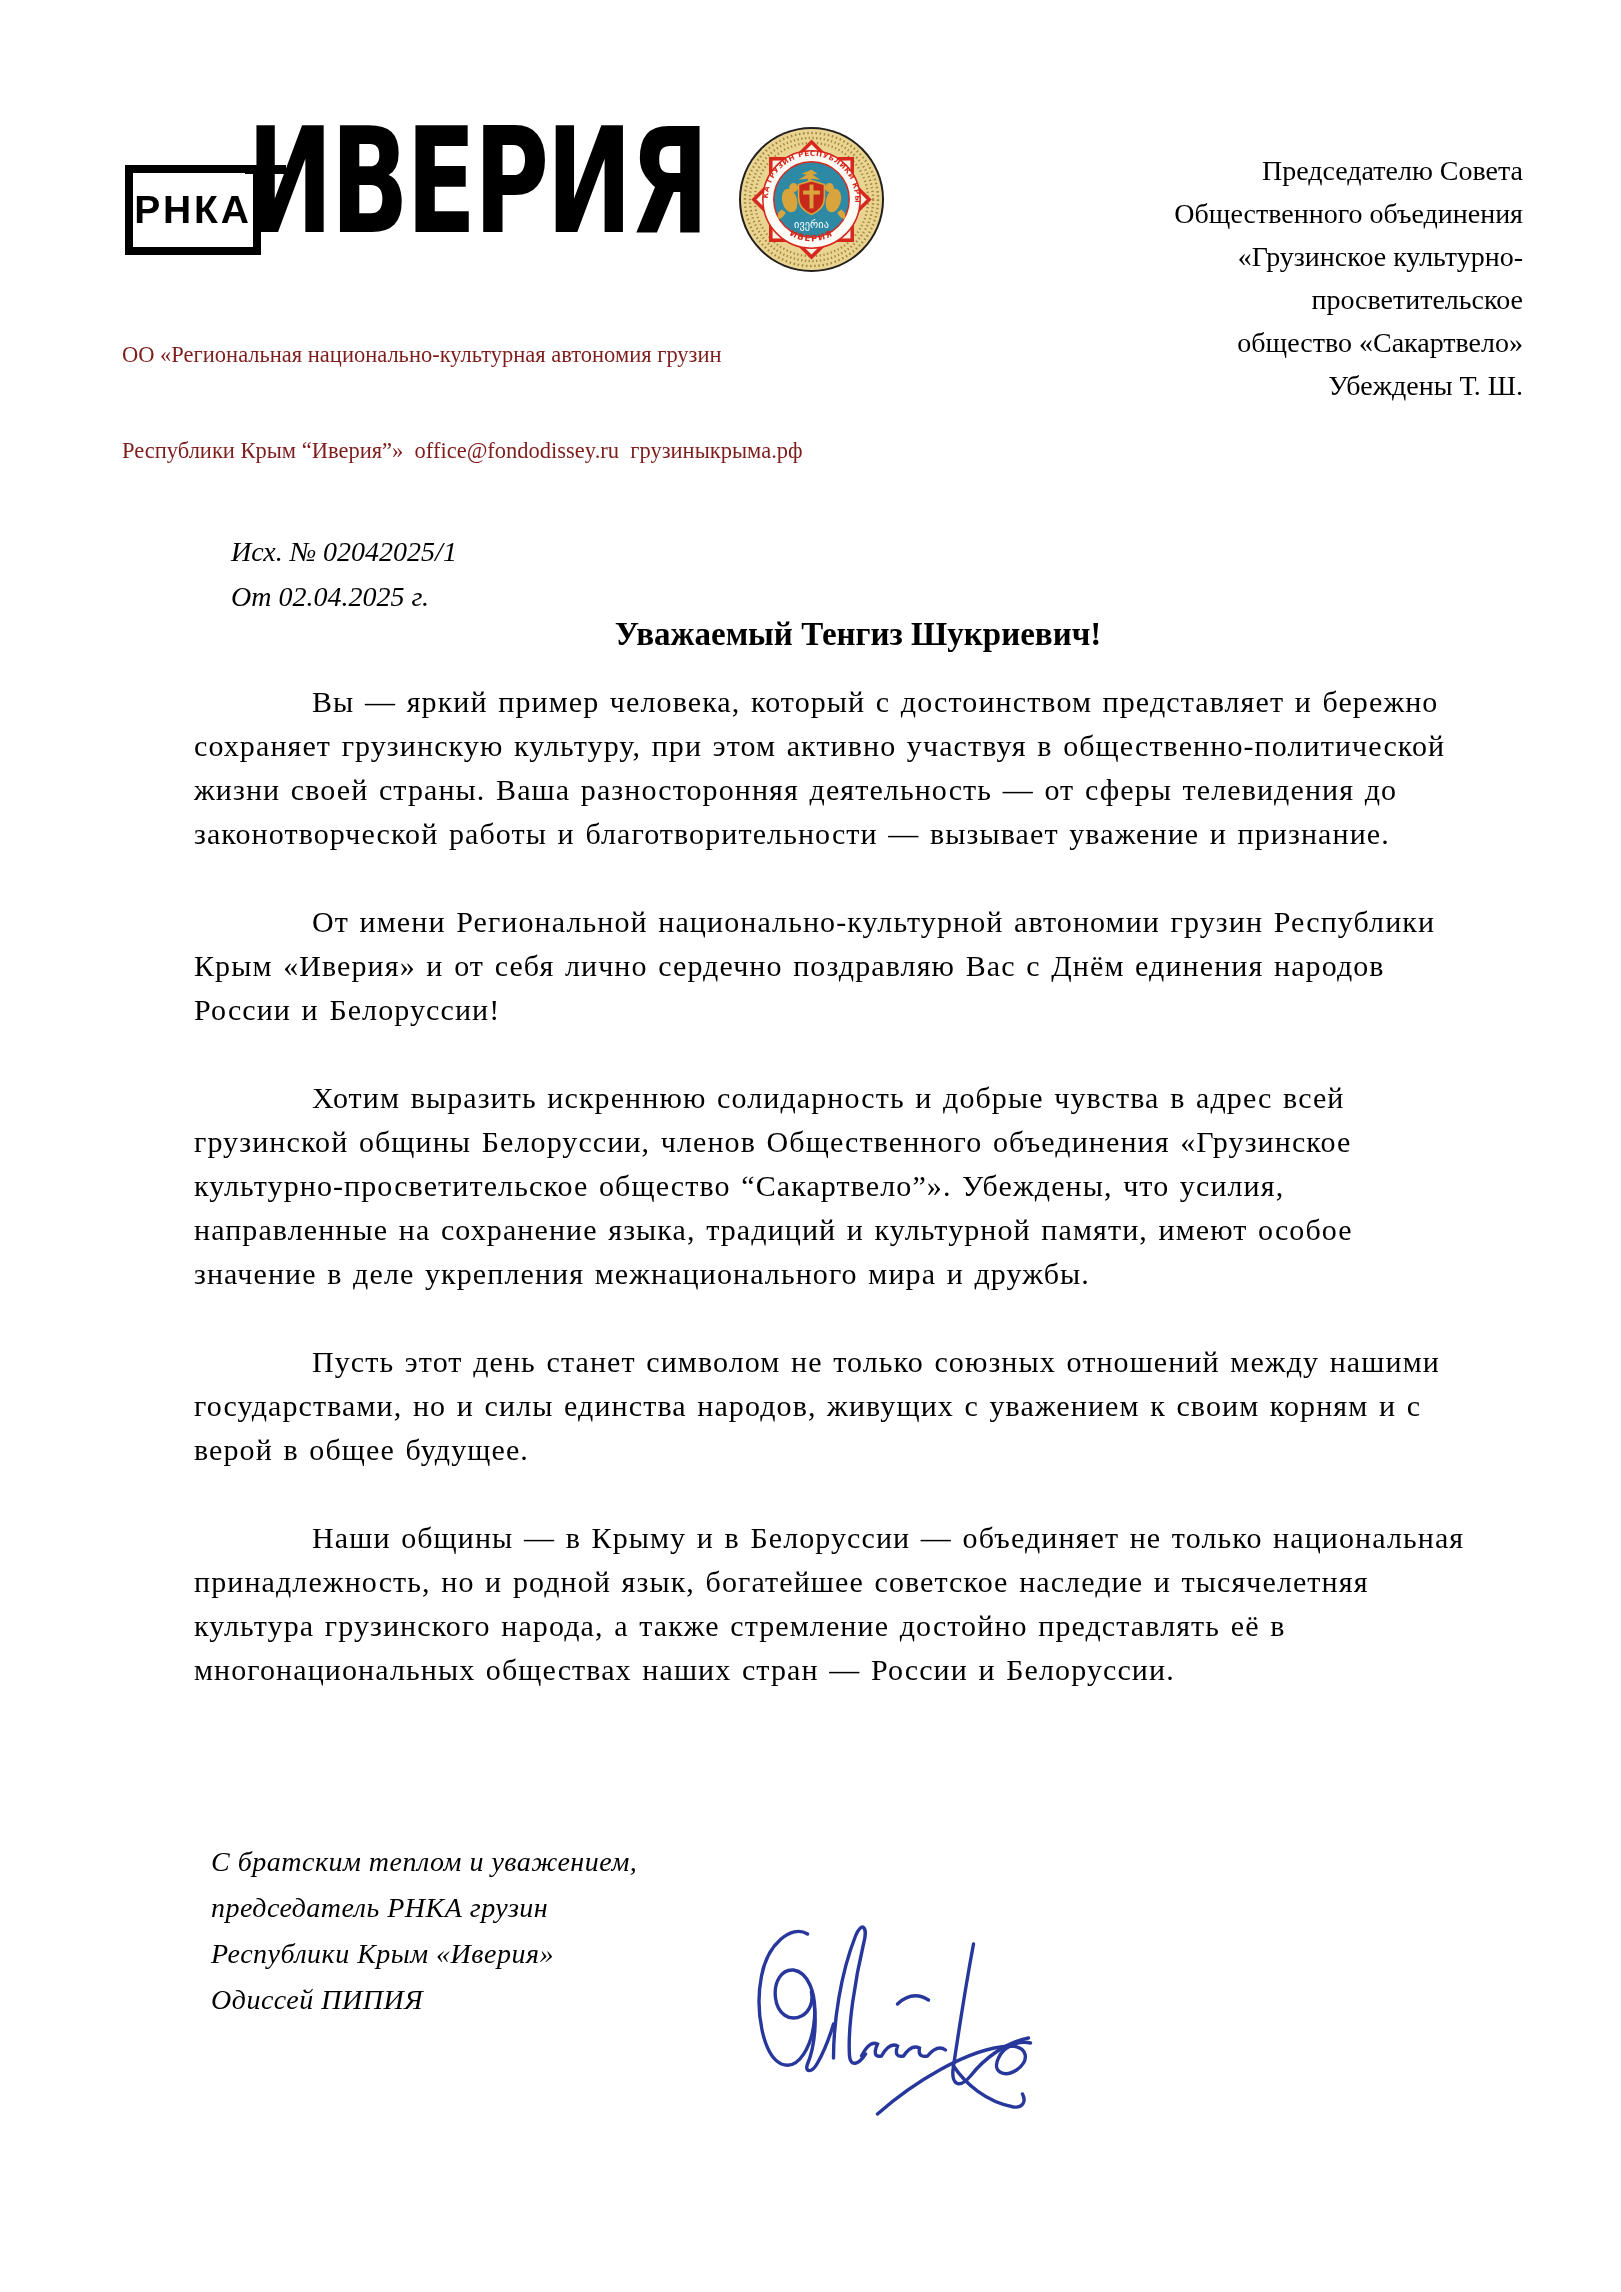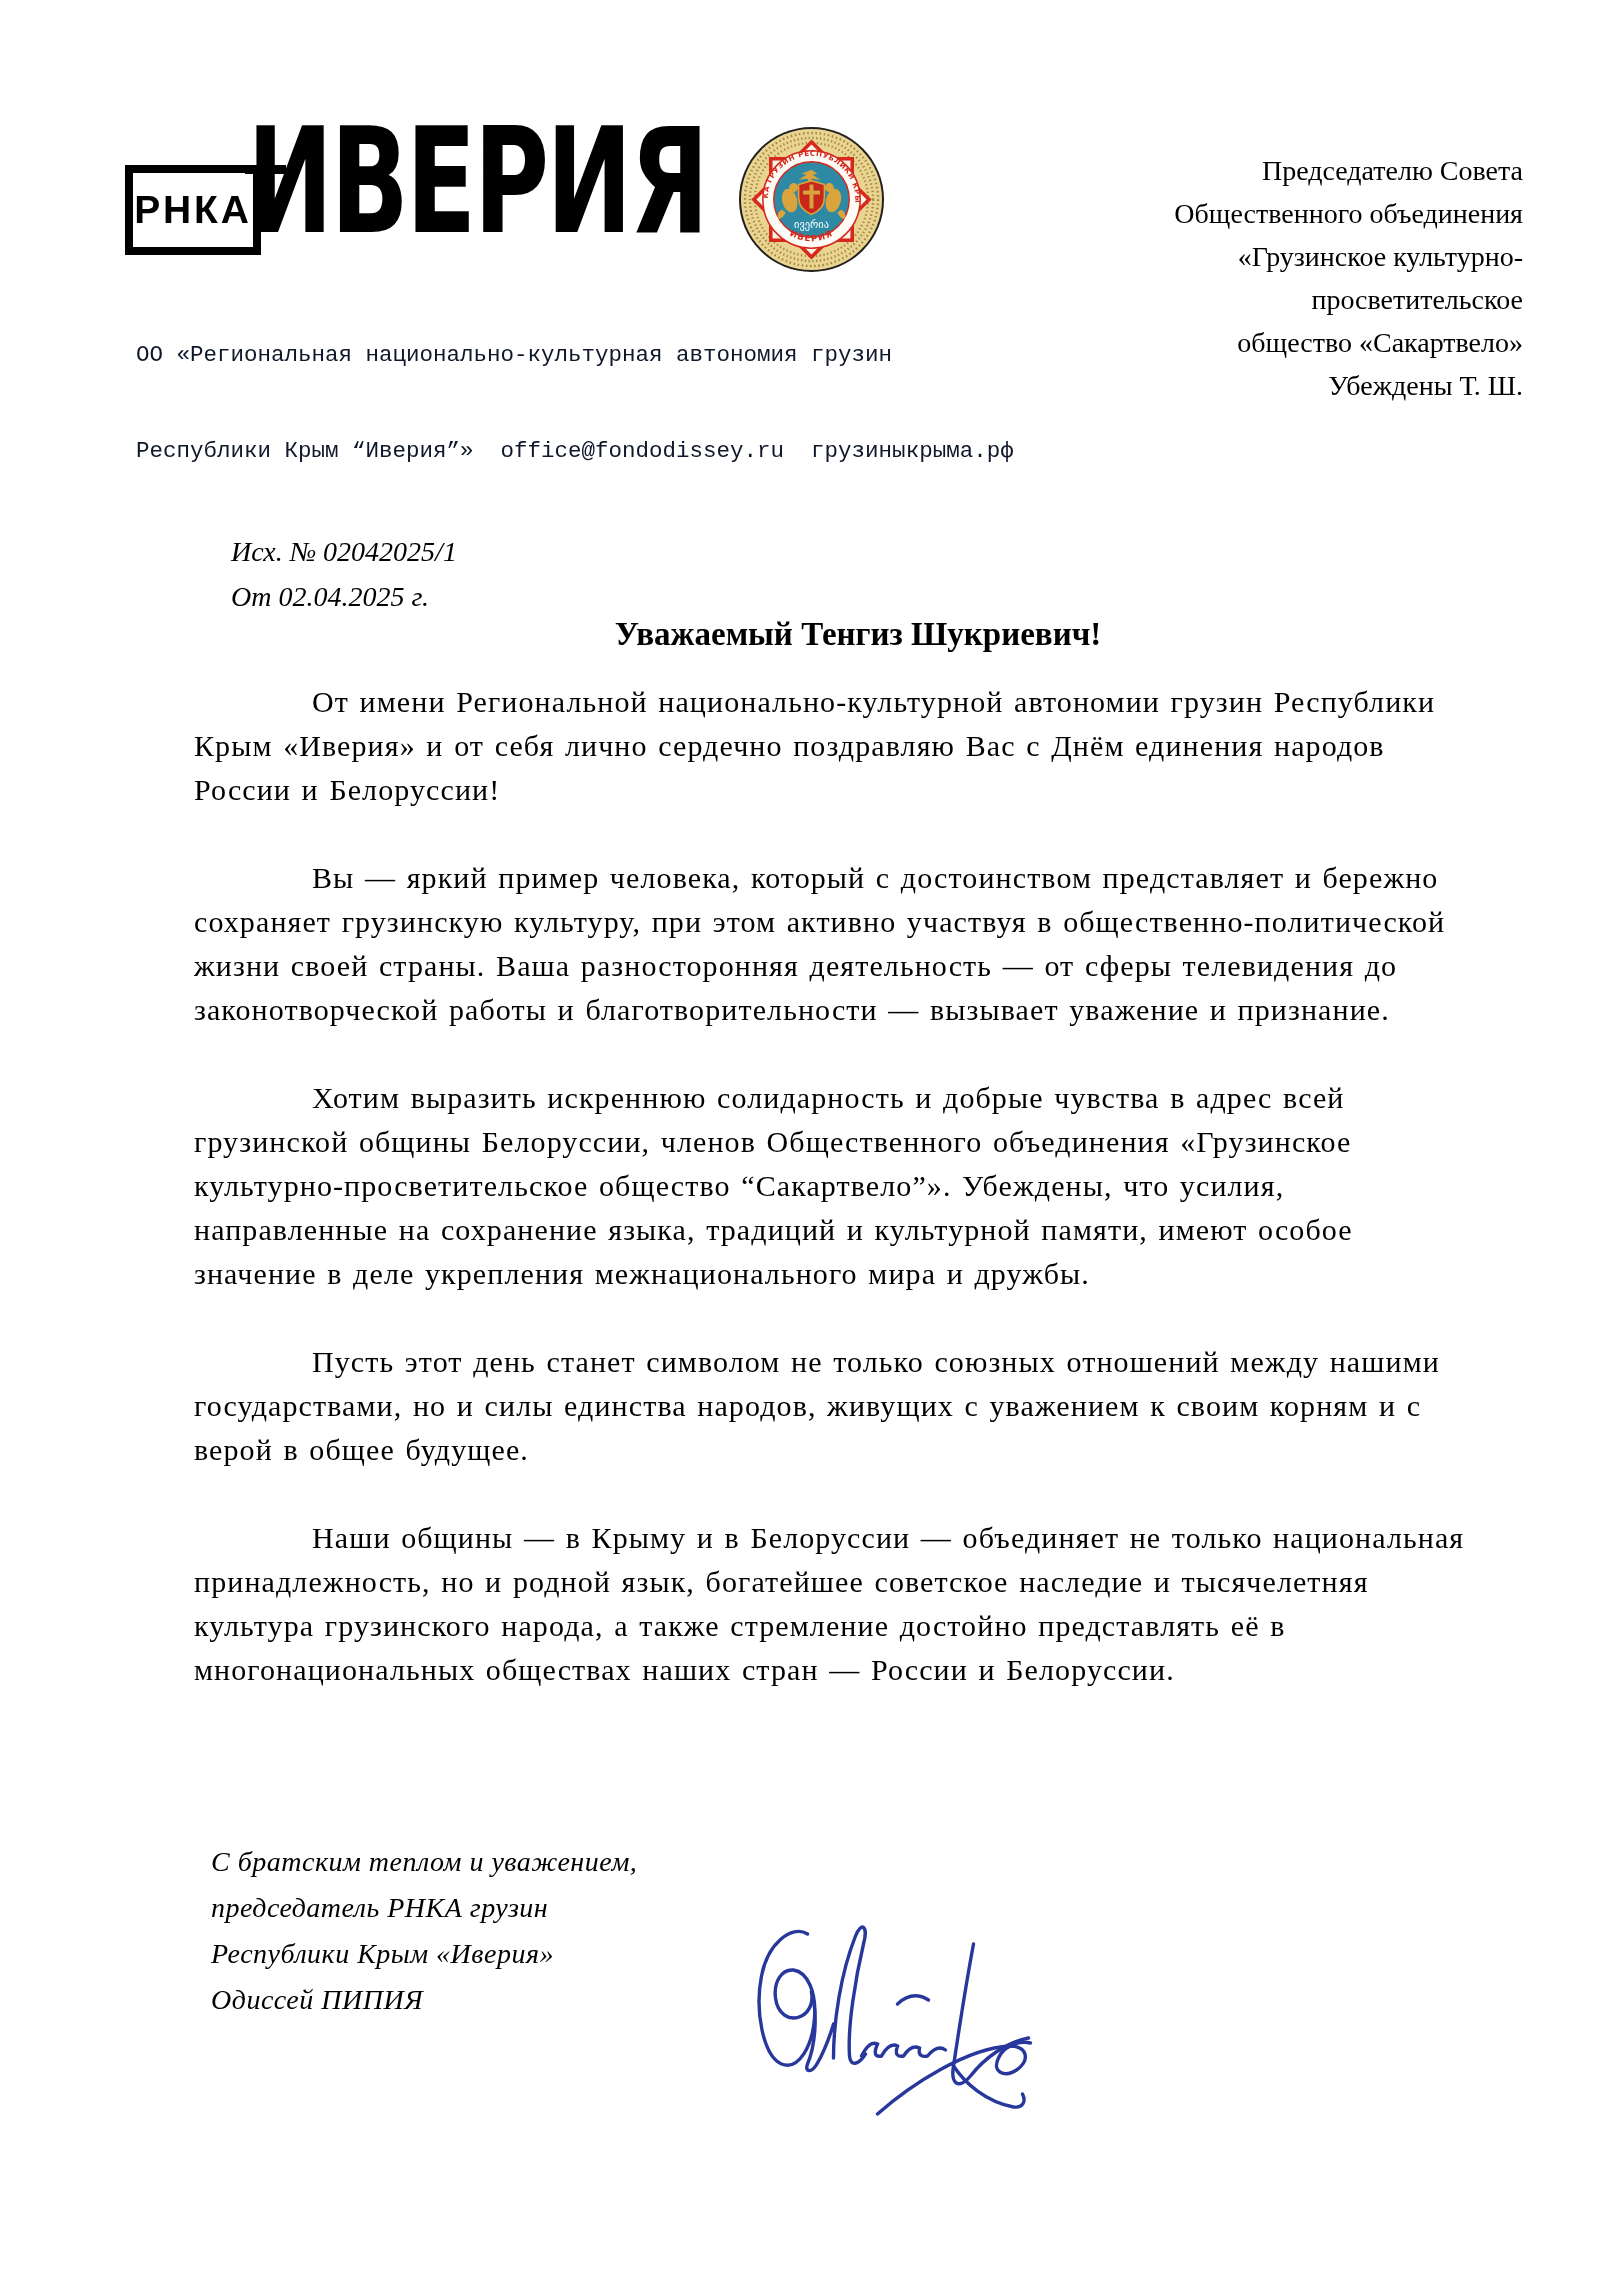--- a/index.html
+++ b/index.html
@@ -28,23 +28,23 @@
     position:absolute;left:247px;top:108px;
     font-family:"DejaVu Sans", sans-serif;
     font-size:147px;font-weight:800;line-height:147px;
     letter-spacing:-3.9px;
     transform:scaleX(0.70);
     transform-origin:left top;
     white-space:nowrap;
   }
   .emblem{position:absolute;left:737px;top:125px;width:149px;height:149px;}
   .org-lines{
-    position:absolute;left:136px;top:275px;
-    font-family:Liberation Mono, monospace;
-    font-size:22.5px;line-height:32px;color:#0f172a;
+    position:absolute;left:122px;top:275px;
+    font-family:Liberation Serif, serif;
+    font-size:22.5px;line-height:32px;color:#7f1d1d;
     white-space:pre-wrap;
   }
   
   .addressee{
     position:absolute;top:149px;right:98px;width:608px;
     text-align:right;
     font-size:28px;line-height:43px;
   }
   
   .reference{
@@ -142,22 +142,22 @@
   </div>
 
   <div class="reference">
     <div>Исх. № 02042025/1</div>
     <div>От 02.04.2025 г.</div>
   </div>
 
   <div class="salutation">Уважаемый Тенгиз Шукриевич!</div>
 
   <div class="body-text">
+    <p>Вы — яркий пример человека, который с достоинством представляет и бережно сохраняет грузинскую культуру, при этом активно участвуя в общественно-политической жизни своей страны. Ваша разносторонняя деятельность — от сферы телевидения до законотворческой работы и благотворительности — вызывает уважение и признание.</p>
     <p>От имени Региональной национально-культурной автономии грузин Республики Крым «Иверия» и от себя лично сердечно поздравляю Вас с Днём единения народов России и Белоруссии!</p>
-    <p>Вы — яркий пример человека, который с достоинством представляет и бережно сохраняет грузинскую культуру, при этом активно участвуя в общественно-политической жизни своей страны. Ваша разносторонняя деятельность — от сферы телевидения до законотворческой работы и благотворительности — вызывает уважение и признание.</p>
     <p>Хотим выразить искреннюю солидарность и добрые чувства в адрес всей грузинской общины Белоруссии, членов Общественного объединения «Грузинское культурно-просветительское общество “Сакартвело”». Убеждены, что усилия, направленные на сохранение языка, традиций и культурной памяти, имеют особое значение в деле укрепления межнационального мира и дружбы.</p>
     <p>Пусть этот день станет символом не только союзных отношений между нашими государствами, но и силы единства народов, живущих с уважением к своим корням и с верой в общее будущее.</p>
     <p>Наши общины — в Крыму и в Белоруссии — объединяет не только национальная принадлежность, но и родной язык, богатейшее советское наследие и тысячелетняя культура грузинского народа, а также стремление достойно представлять её в многонациональных обществах наших стран — России и Белоруссии.</p>
   </div>
 
   <div class="closing">
     <div>С братским теплом и уважением,</div>
     <div>председатель РНКА грузин</div>
     <div>Республики Крым «Иверия»</div>
     <div>Одиссей ПИПИЯ</div>

